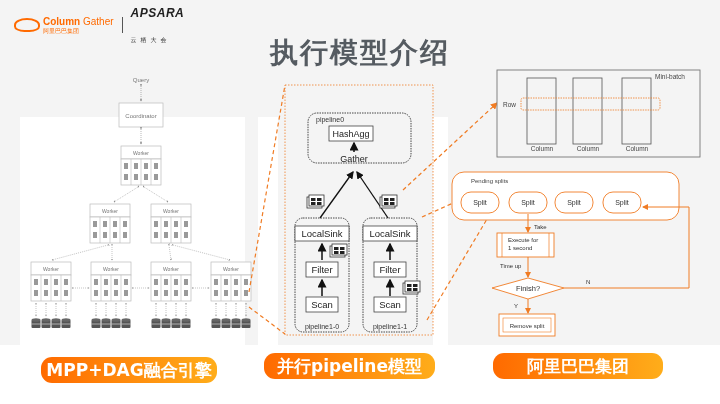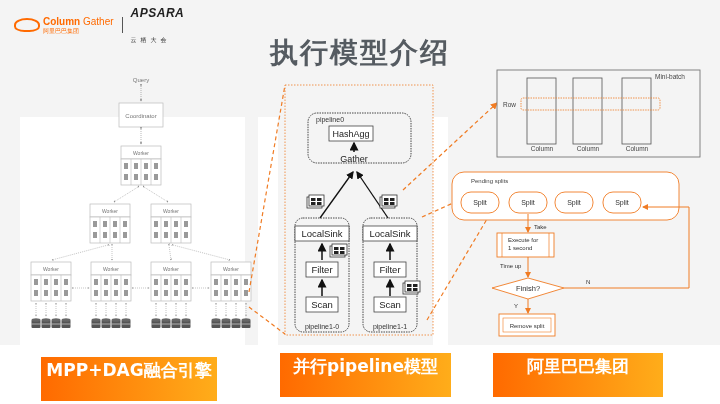--- a/index.html
+++ b/index.html
@@ -13,22 +13,22 @@
   .ali-en { color:#ff6a00; font-size:10px; font-weight:bold; }
   .ali-en span { font-weight:normal; }
   .ali-cn { color:#ff6a00; font-size:6px; margin-top:1px; }
   .logo-sep { width:1px; height:16px; background:#555; margin:0 8px; }
   .apsara { display:flex; flex-direction:column; line-height:1;gap:16px; }
   .apsara-en { font-size:12px; font-weight:bold; font-style:italic; color:#222; letter-spacing:0.5px; }
   .apsara-cn { font-size:6px; color:#333; letter-spacing:4px; margin-top:2px; }
   .title { position:absolute; left:0; width:720px; top:34px; text-align:center; font-size:28px; font-weight:bold; color:#555b61;
            font-family:"DejaVu Sans", sans-serif; letter-spacing:2px; }
   svg.diagram { position:absolute; left:0; top:0; }
-  .badge { position:absolute; height:44px; line-height:26px; color:#fff; font-size:17px; font-weight:bold; text-align:center;
-           background:linear-gradient(90deg,#ff6a00 0%,#ffad1a 100%); font-family:"DejaVu Sans", sans-serif; }
+  .badge { position:absolute; height:26px; line-height:26px; color:#fff; font-size:17px; font-weight:bold; text-align:center;
+           background:linear-gradient(90deg,#ff6a00 0%,#ffad1a 100%); font-family:"DejaVu Sans", sans-serif;border-radius:11px; }
 </style>
 </head>
 <body>
 
 <div class="bg-top"></div>
 <div class="white-band" style="left:20px;top:117px;width:225px;height:228px;"></div>
 <div class="white-band" style="left:258px;top:117px;width:20px;height:228px;"></div>
 <div class="white-band" style="left:433px;top:117px;width:15px;height:228px;"></div>
 
 <div class="logo">
@@ -423,14 +423,14 @@
     <text x="586" y="284" font-size="6" fill="#333">N</text>
     <line x1="528" y1="299" x2="528" y2="313" stroke="#f07c24" stroke-width="1" marker-end="url(#arrO)"></line>
     <text x="514" y="308" font-size="6" fill="#333">Y</text>
     <rect x="499" y="314" width="56" height="22" fill="#fff" stroke="#f07c24" stroke-width="0.9"></rect>
     <rect x="503" y="318" width="48" height="14" fill="none" stroke="#f07c24" stroke-width="0.6"></rect>
     <text x="527" y="328" font-size="6" fill="#333" text-anchor="middle">Remove split</text>
   </g>
 </svg>
 
 <div class="badge" style="left:41px;top:357px;width:176px;">MPP+DAG融合引擎</div>
-<div class="badge" style="left:280px;top:353px;width:171px;">并行pipeline模型</div>
+<div class="badge" style="left:264px;top:353px;width:171px;">并行pipeline模型</div>
 <div class="badge" style="left:493px;top:353px;width:170px;">阿里巴巴集团</div>
 
 </body></html>

